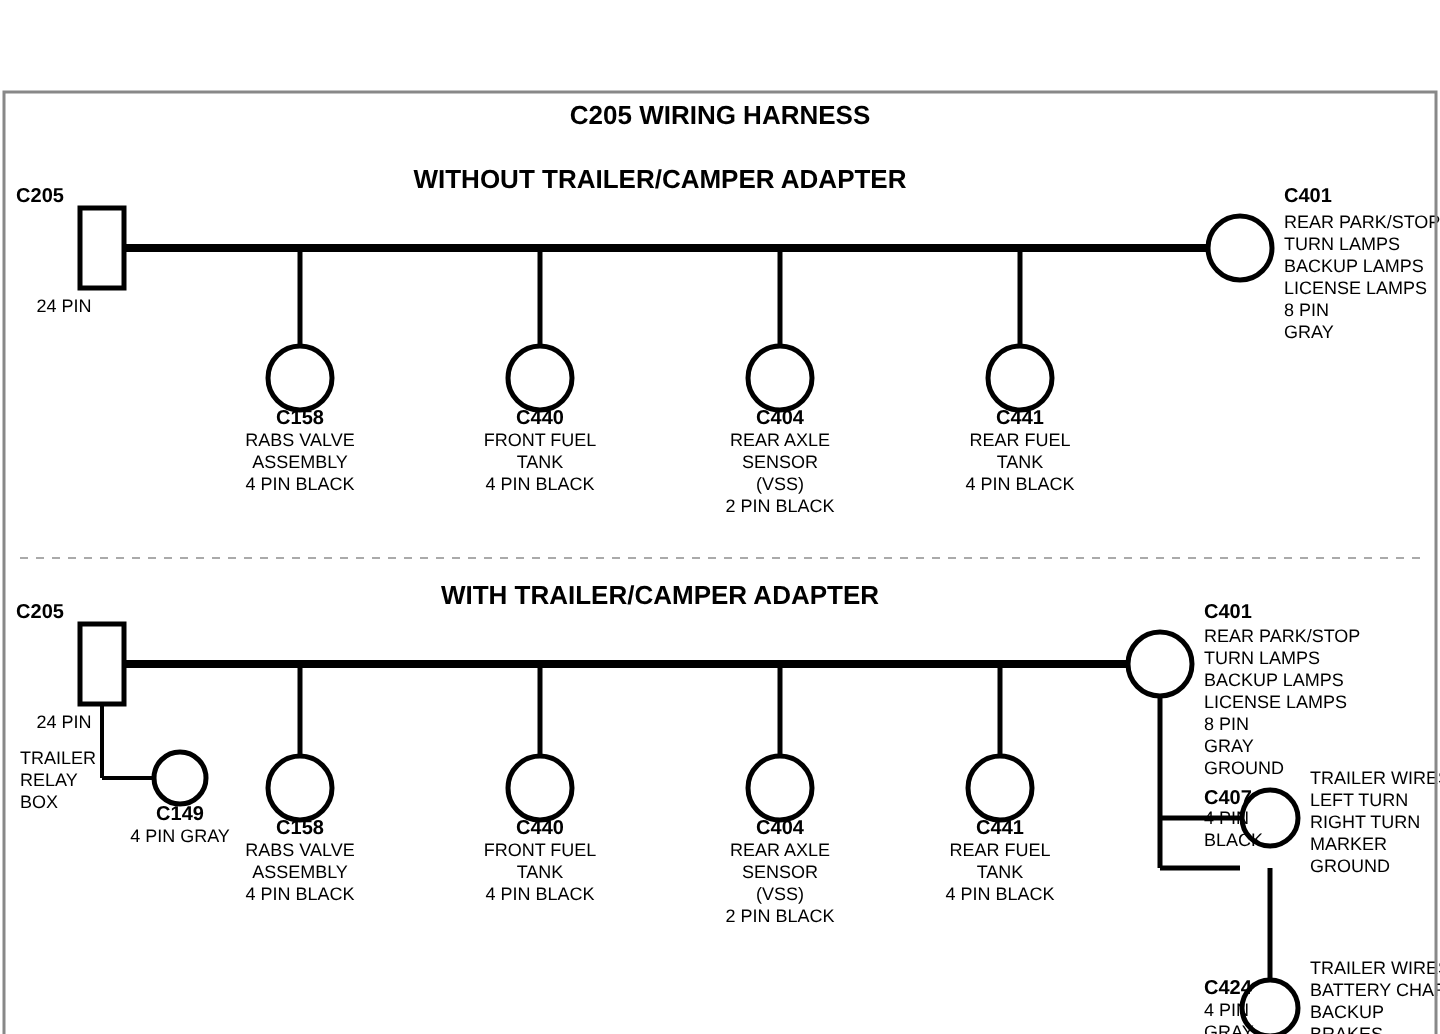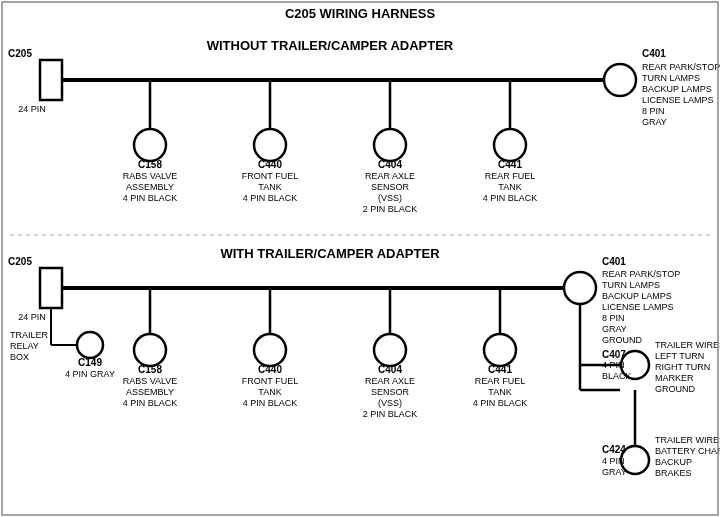--- a/index.html
+++ b/index.html
@@ -9,20 +9,21 @@
       background: #fff;
       font-family: Arial, sans-serif;
       font-size: 10px;
       overflow: hidden;
       position: relative;
     }
     .diagram-container {
       width: 720px;
       height: 439px;
       position: relative;
+      margin-top: 44px;
     }
     svg {
       position: absolute;
       top: 0;
       left: 0;
       width: 720px;
       height: 517px;
     }
     text {
       font-family: Arial, sans-serif;

